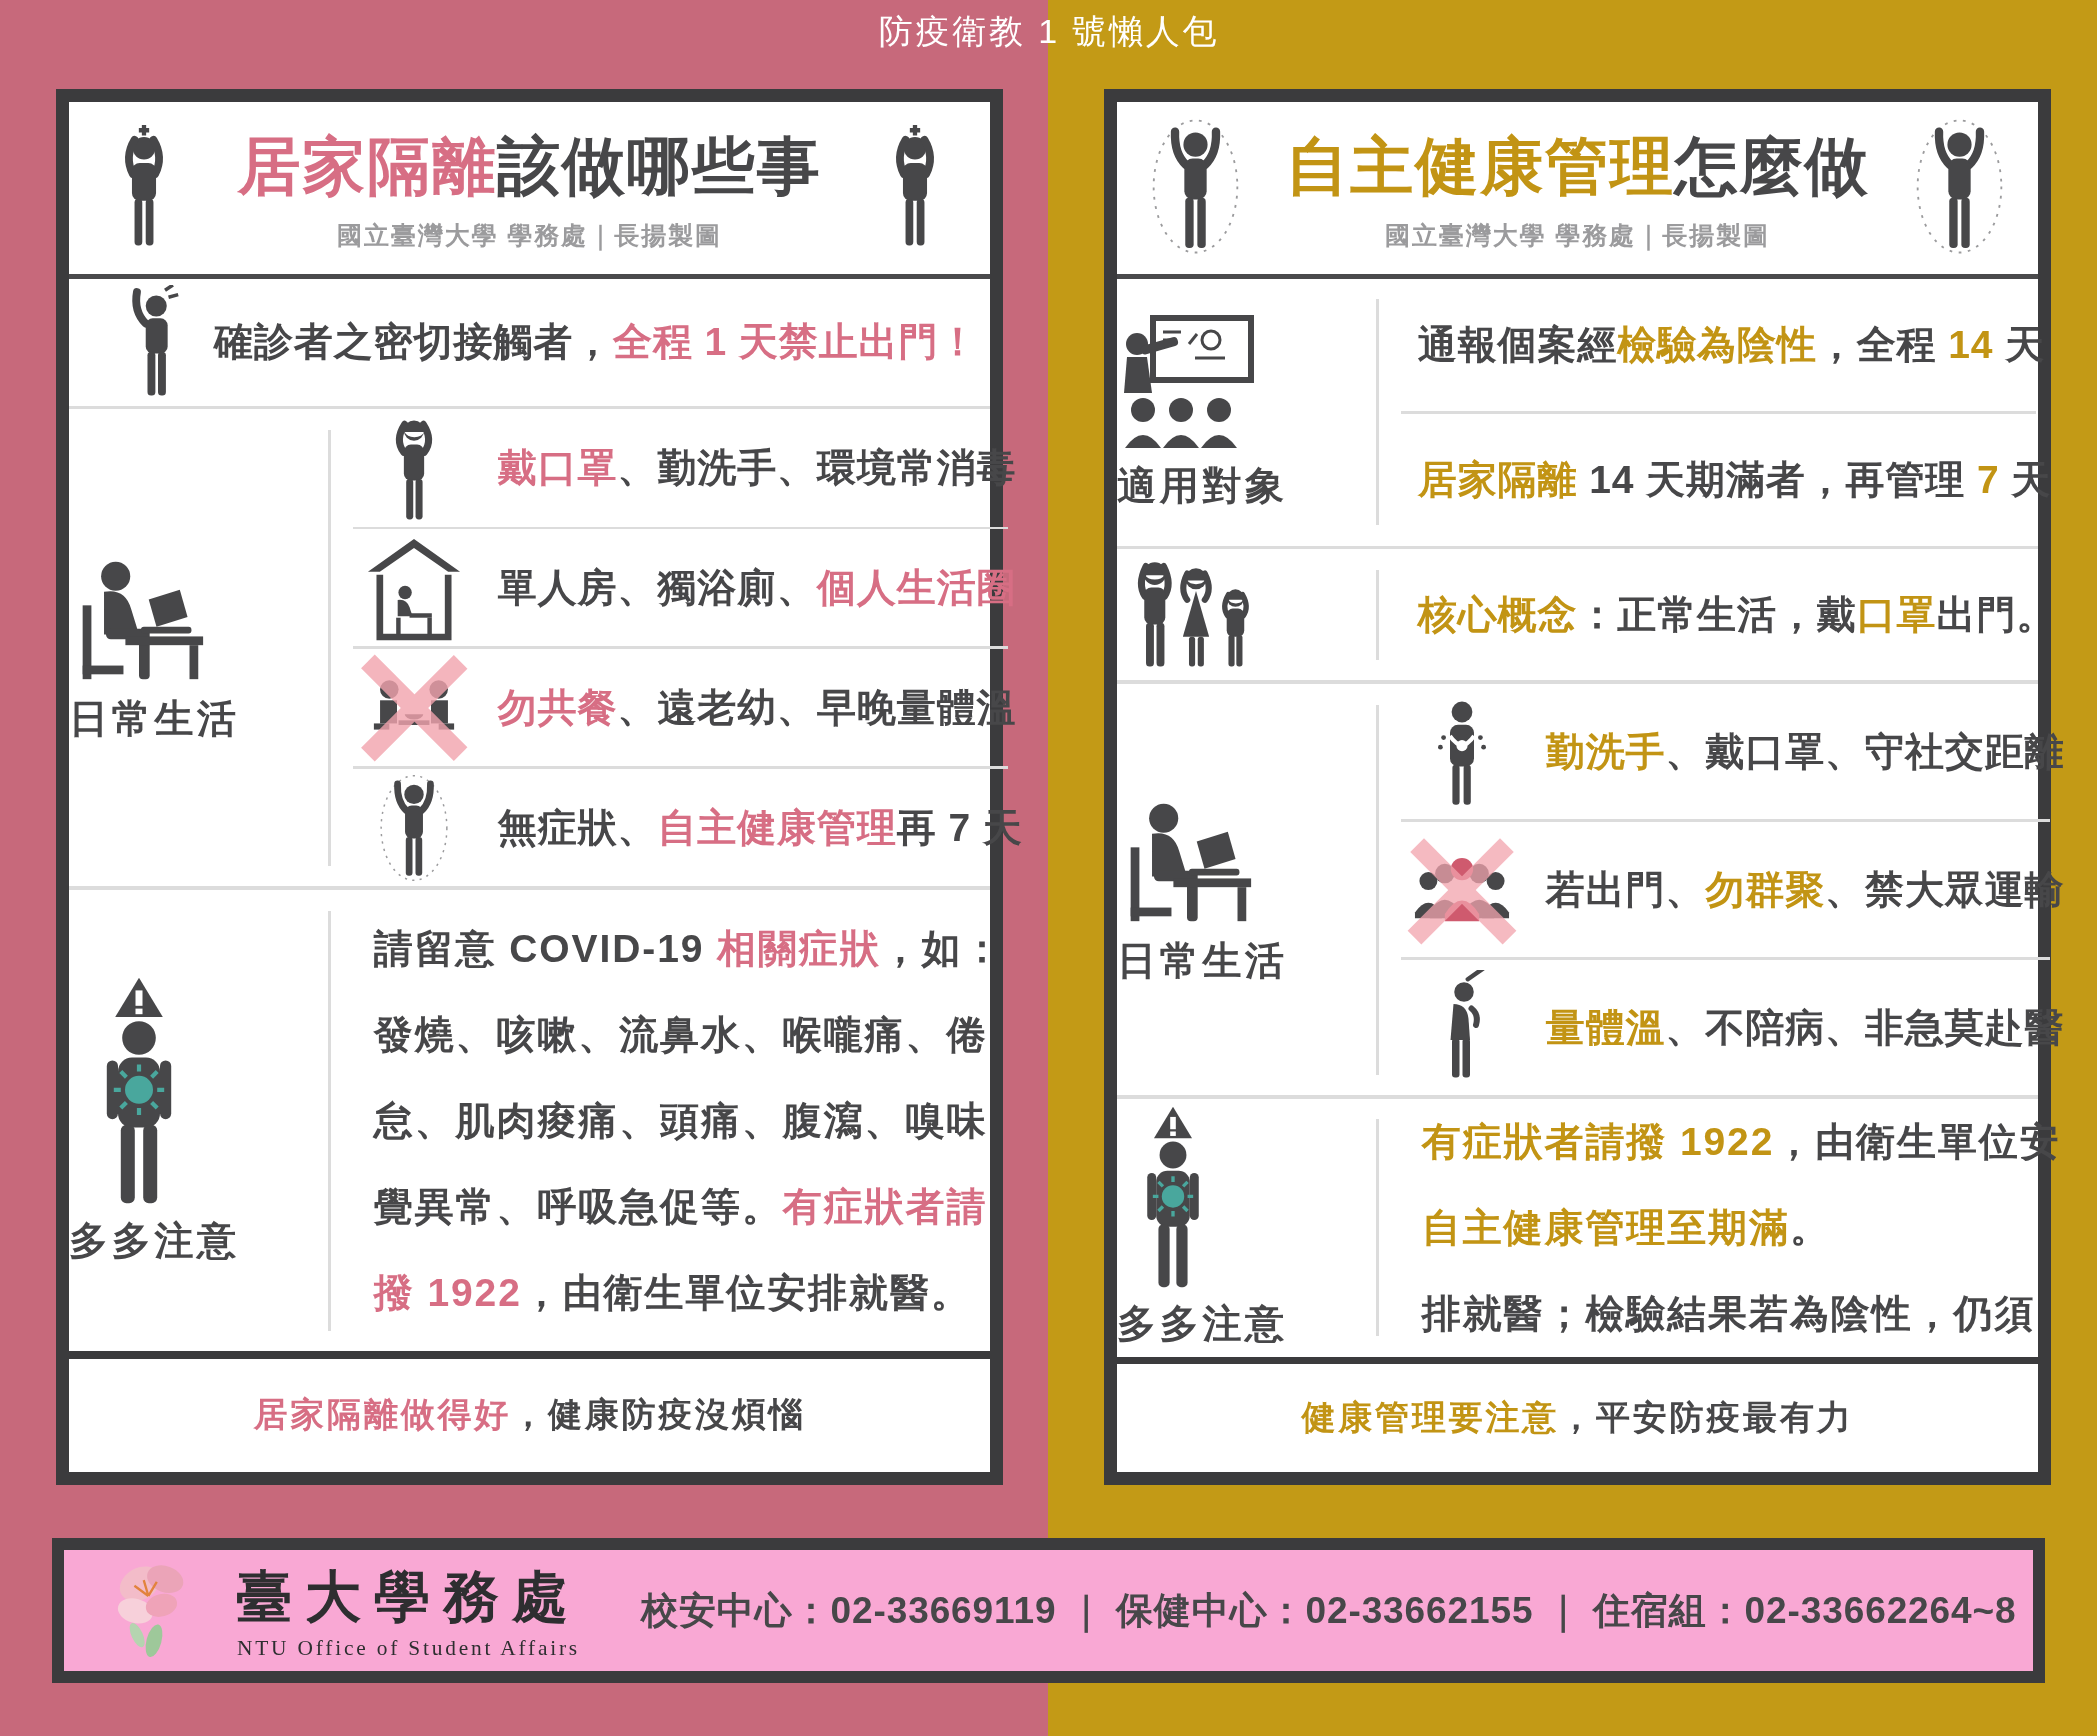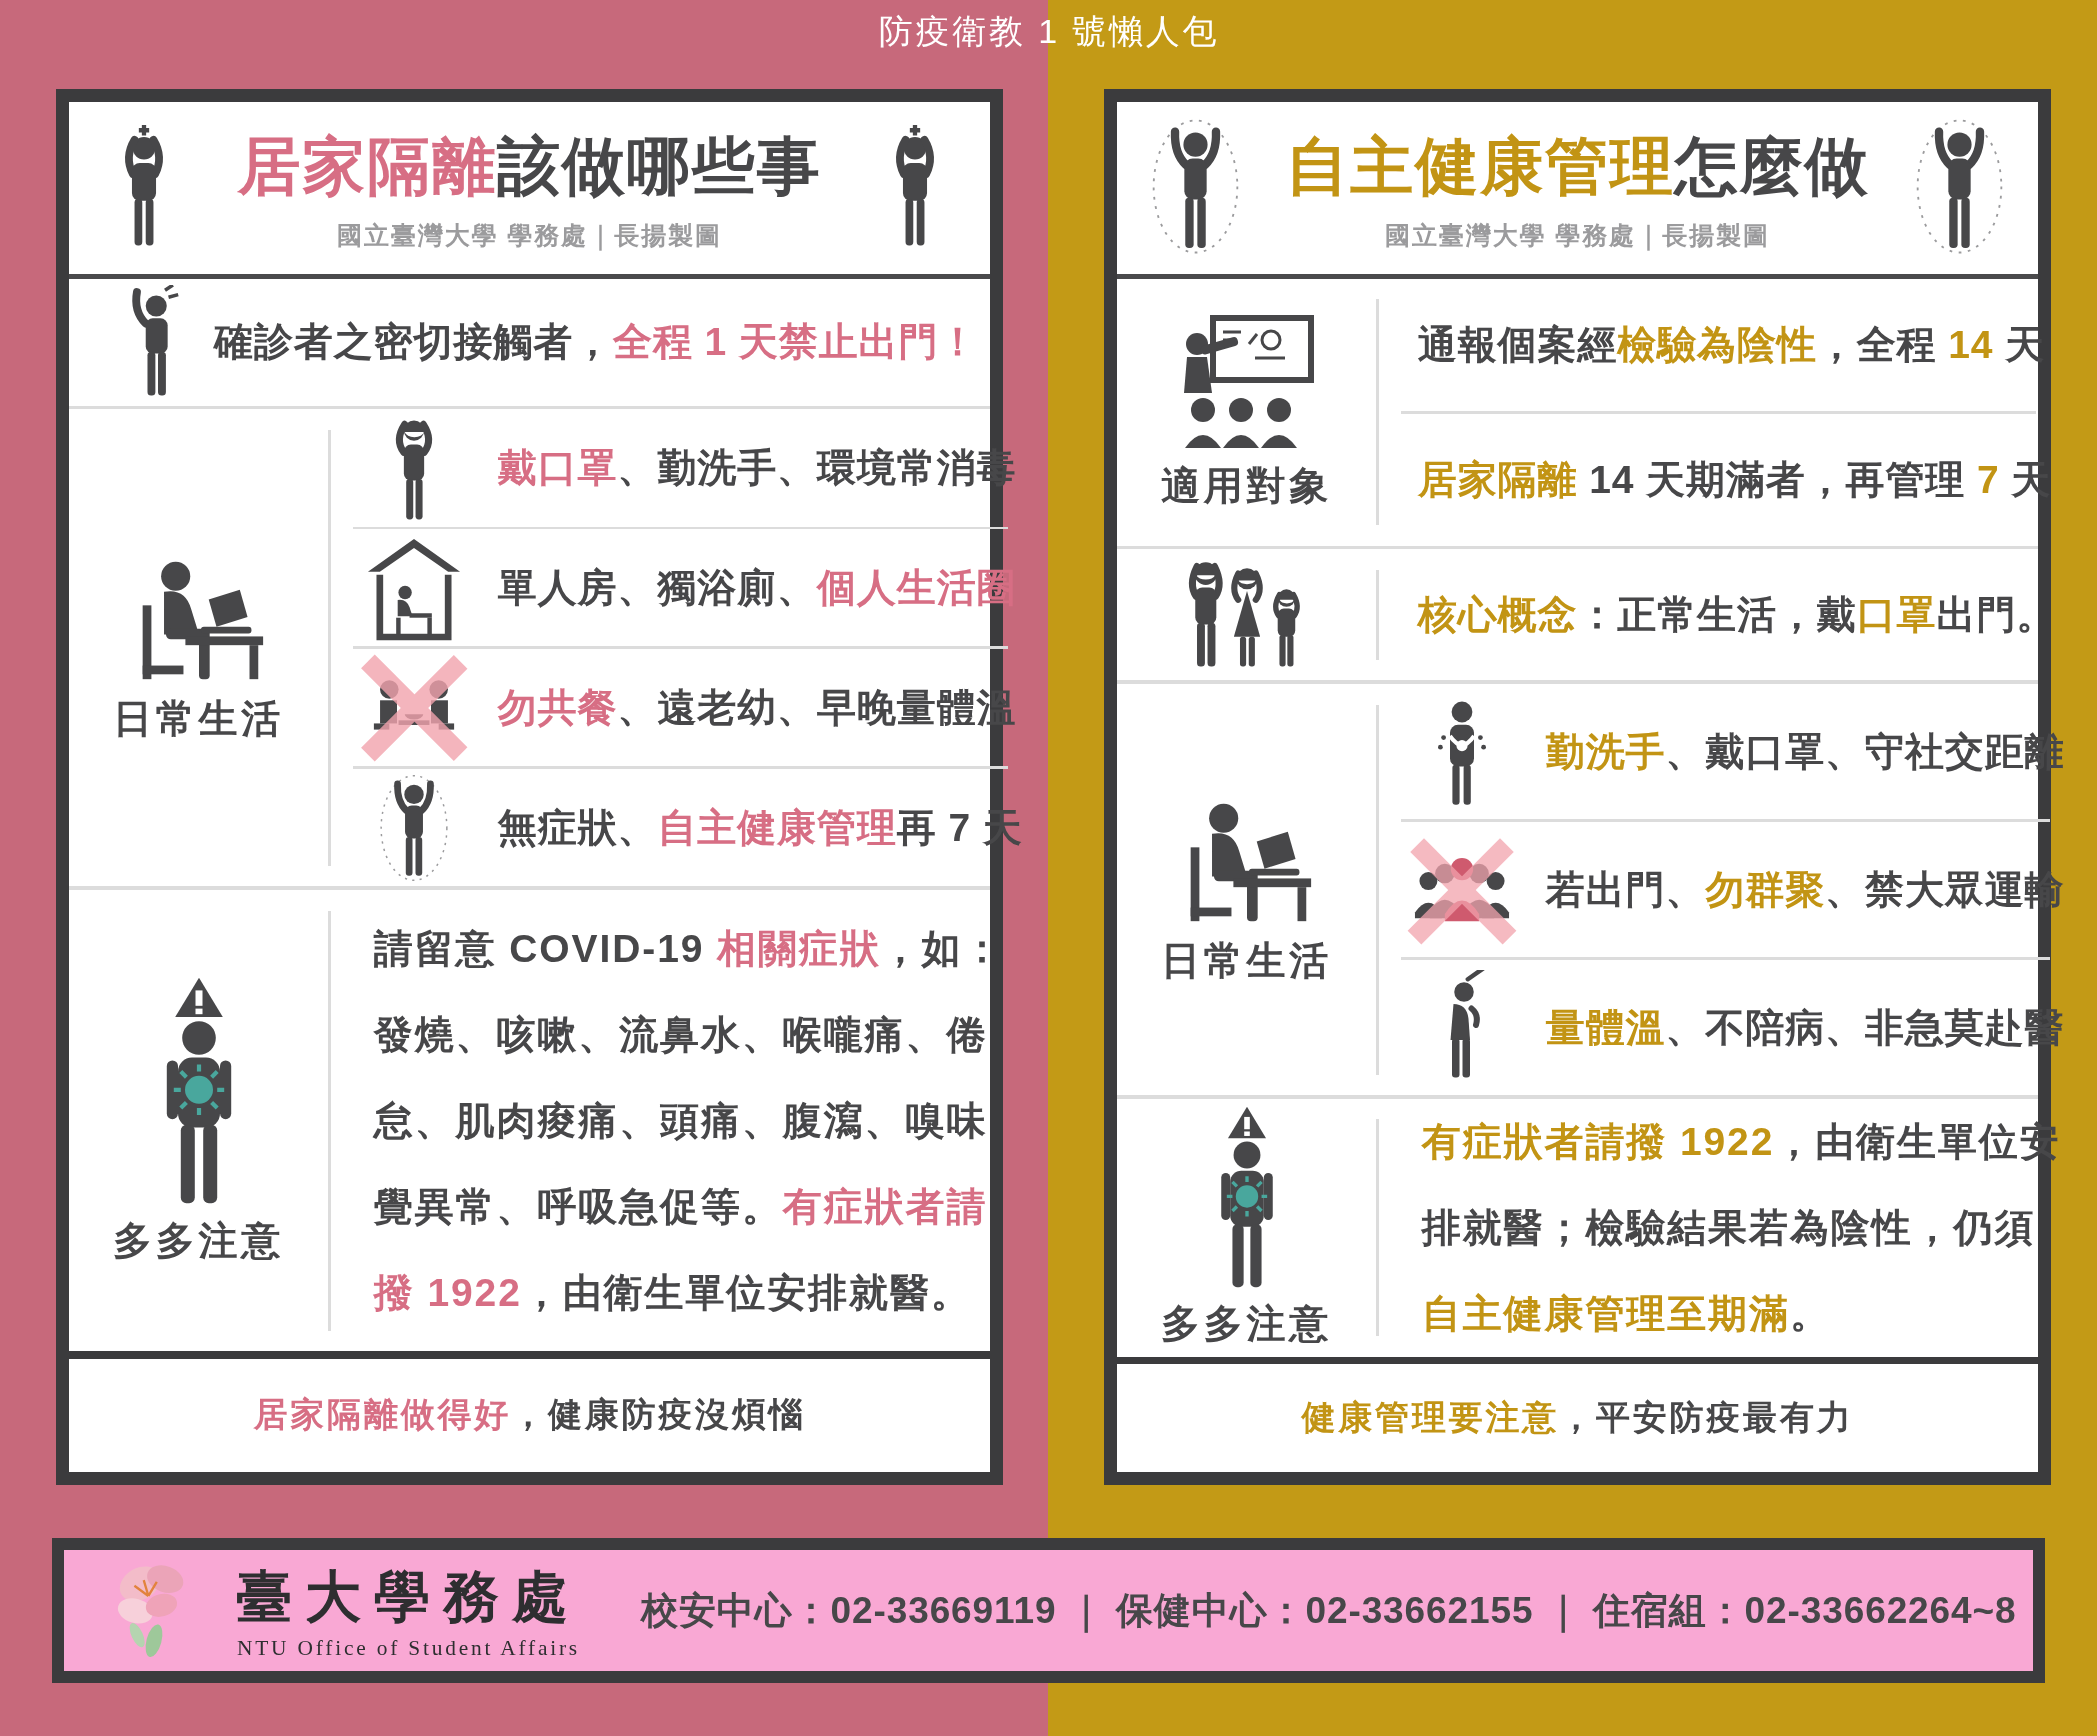--- a/index.html
+++ b/index.html
@@ -22,21 +22,21 @@
   .hdr-center{flex:1;display:flex;flex-direction:column;align-items:center;gap:9.3px;}
   .hdr-title{font-size:63px;font-weight:bold;letter-spacing:1.9px;color:#474749;white-space:nowrap;}
   .hdr-sub{font-size:25px;color:#9b9b9d;font-weight:bold;letter-spacing:1.9px;}
   .ddiv{height:4.7px;background:#4a4a4c;flex:none;}
   .ddiv2{height:7.5px;background:#3b3b3d;flex:none;}
   .ldiv{height:3.7px;background:#dcdcdc;flex:none;}
   .row-ldiv{height:2.8px;background:#dcdcdc;margin:0 22.4px;flex:none;}
   .notice{height:127px;display:flex;align-items:center;padding:0 26px;}
   .notice-text{flex:1;text-align:center;}
   .section{display:flex;flex:none;}
-  .label-col{width:259px;flex:none;display:flex;flex-direction:column;align-items:center;justify-content:center;gap:4px;}
+  .label-col{width:259px;flex:none;display:flex;flex-direction:column;justify-content:center;gap:4px;}
   .label-txt{font-size:39px;font-weight:bold;color:#474749;letter-spacing:3.7px;}
   .vdiv{width:2.8px;background:#dcdcdc;margin:20.5px 0;flex:none;}
   .rows-col{flex:1;display:flex;flex-direction:column;}
   .irow{flex:1;display:flex;align-items:center;gap:24px;padding:0 7.5px 0 24px;}
   .irow.noicon{padding-left:39px;}
   .row-icon{width:119px;flex:none;display:flex;justify-content:center;align-items:center;}
   .rowtext{font-size:39px;font-weight:bold;color:#474749;letter-spacing:0.9px;white-space:nowrap;}
   .para-col{flex:1;display:flex;flex-direction:column;justify-content:center;padding-left:43px;}
   .para-line{font-size:39px;font-weight:bold;color:#474749;line-height:86px;letter-spacing:1.9px;white-space:nowrap;}
   .slogan{flex:1;display:flex;align-items:center;justify-content:center;font-size:34px;font-weight:bold;color:#474749;letter-spacing:2.8px;}
@@ -434,22 +434,22 @@
           </g>
           <rect x="37" y="107" width="10" height="56" rx="4"></rect>
           <rect x="53" y="107" width="10" height="56" rx="4"></rect>
         </svg>
       </span>
       <div class="label-txt">多多注意</div>
     </div>
     <div class="vdiv"></div>
     <div class="para-col">
       <div class="para-line"><span class="c-g">有症狀者請撥 1922</span><span>，由衛生單位安</span></div>
+      <div class="para-line"><span class="c-g">自主健康管理至期滿</span><span>。</span></div>
       <div class="para-line"><span>排就醫；檢驗結果若為陰性，仍須</span></div>
-      <div class="para-line"><span class="c-g">自主健康管理至期滿</span><span>。</span></div>
     </div>
   </div>
   <div class="ddiv2"></div>
   <div class="slogan">
       <span class="c-g">健康管理要注意</span>
       <span>，平安防疫最有力</span>
     </div>
 </div>
 
 <div class="footer">

